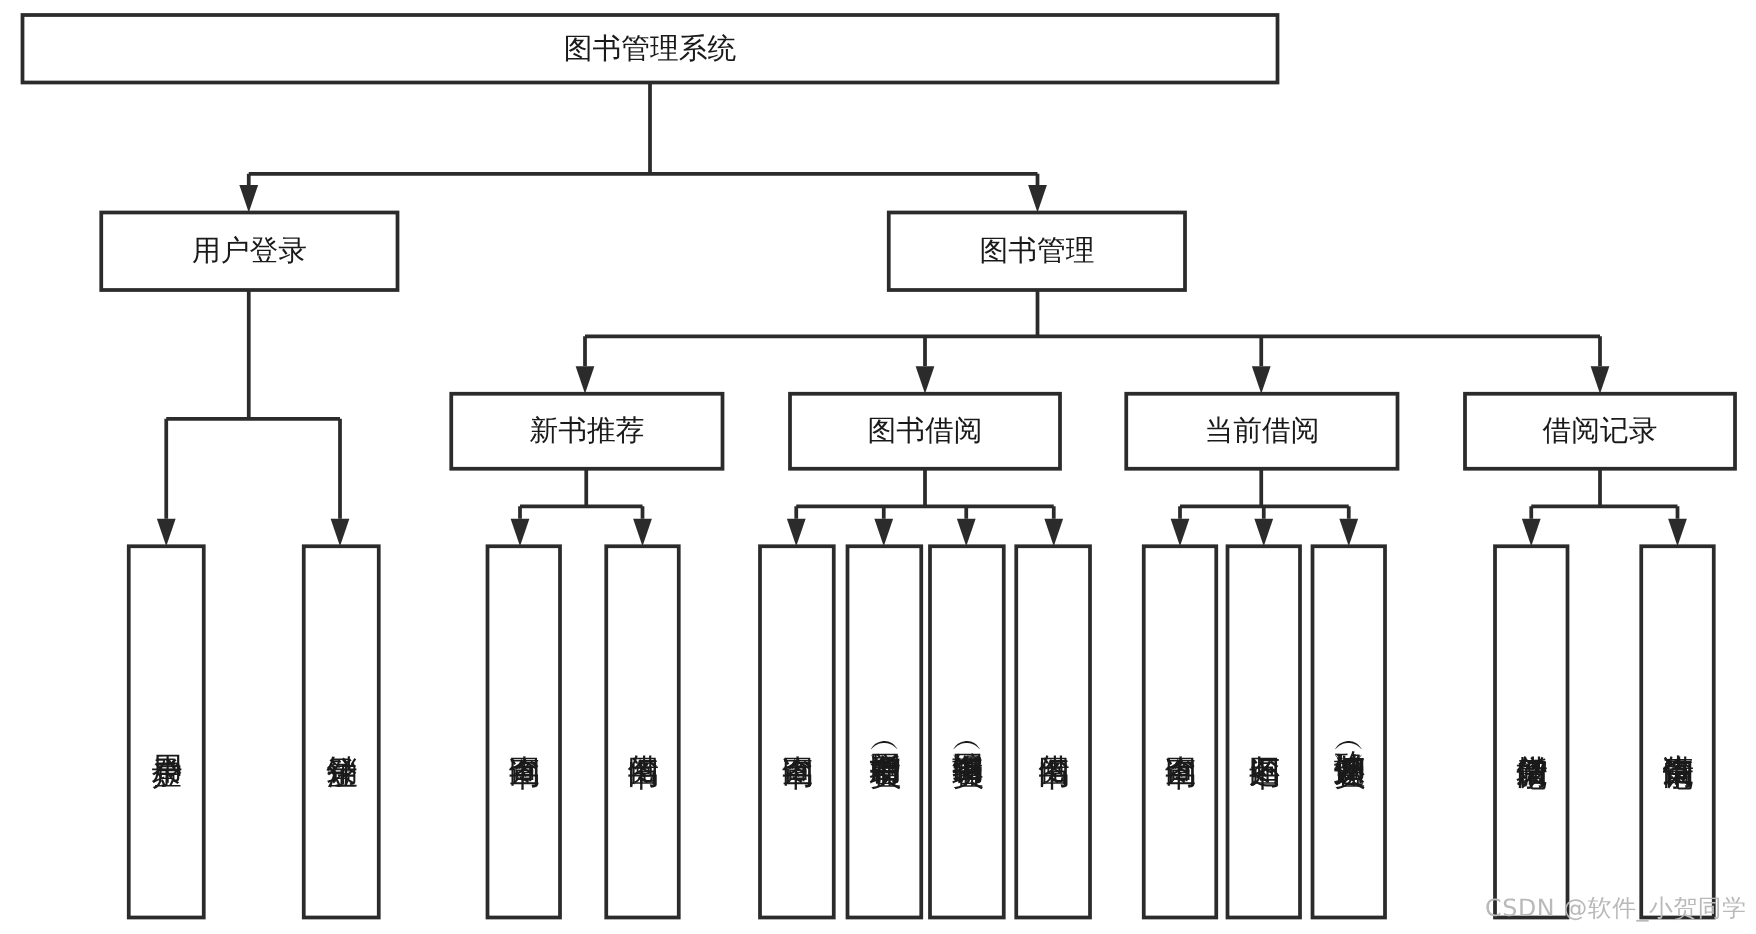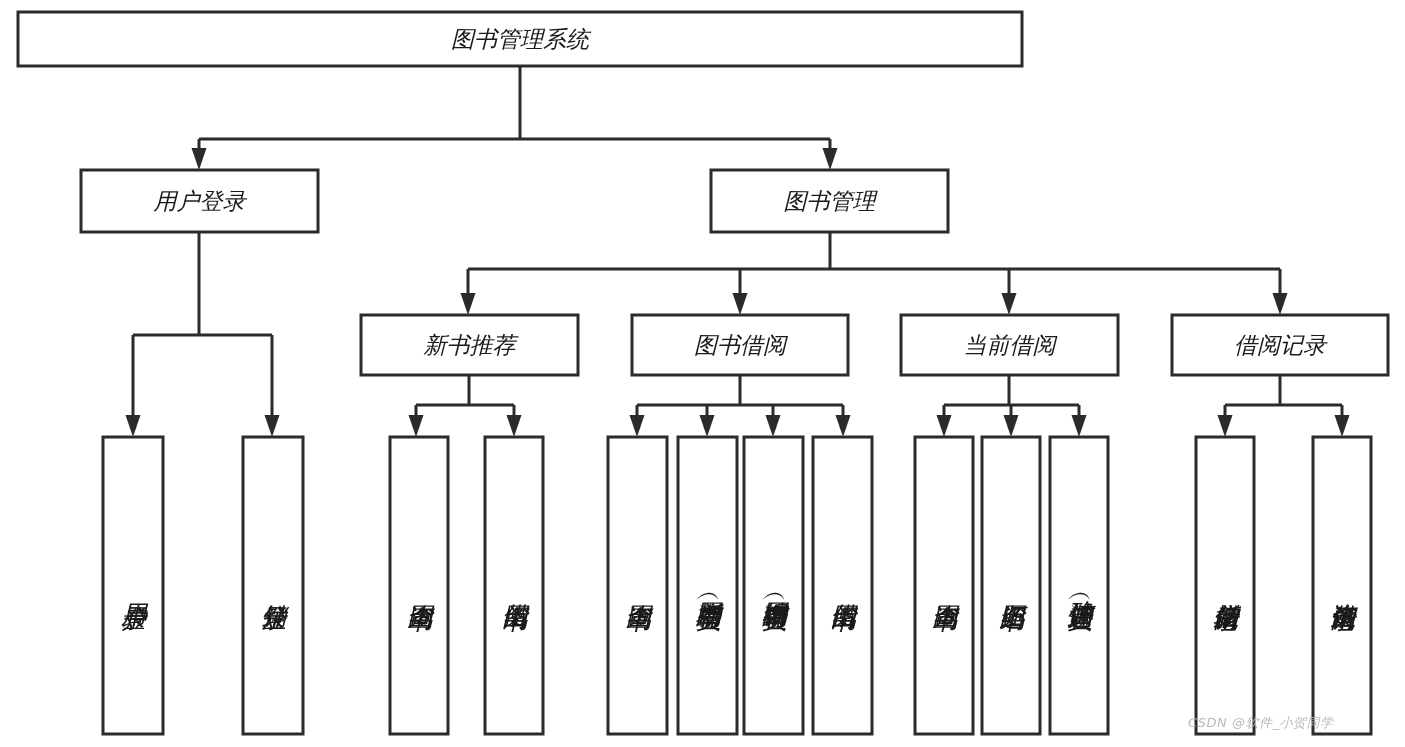--- a/index.html
+++ b/index.html
@@ -11,21 +11,20 @@
     width: 1405px;
     height: 747px;
     font-family: "DejaVu Sans", "Liberation Sans", sans-serif;
     overflow: hidden;
   }
   #diagram-root {
     position: relative;
     width: 1405px;
     height: 567px;
     background: #ffffff;
-    font-style: italic;
   }
   svg#flow-svg {
     position: absolute;
     left: 0;
     top: 0;
     width: 1405px;
     height: 747px;
     display: block;
   }
   .node-rect {
@@ -62,21 +61,21 @@
     display: flex;
     align-items: center;
     justify-content: center;
     text-align: center;
     white-space: nowrap;
     pointer-events: none;
   }
   .watermark {
     position: absolute;
     font-family: "DejaVu Sans", "Liberation Sans", sans-serif;
-    font-size: 13px;
+    font-size: 19px;
     color: #b9b9b9;
     white-space: nowrap;
     letter-spacing: 0.5px;
   }
 </style>
 </head>
 <body>
 
 <div id="diagram-root">
 

